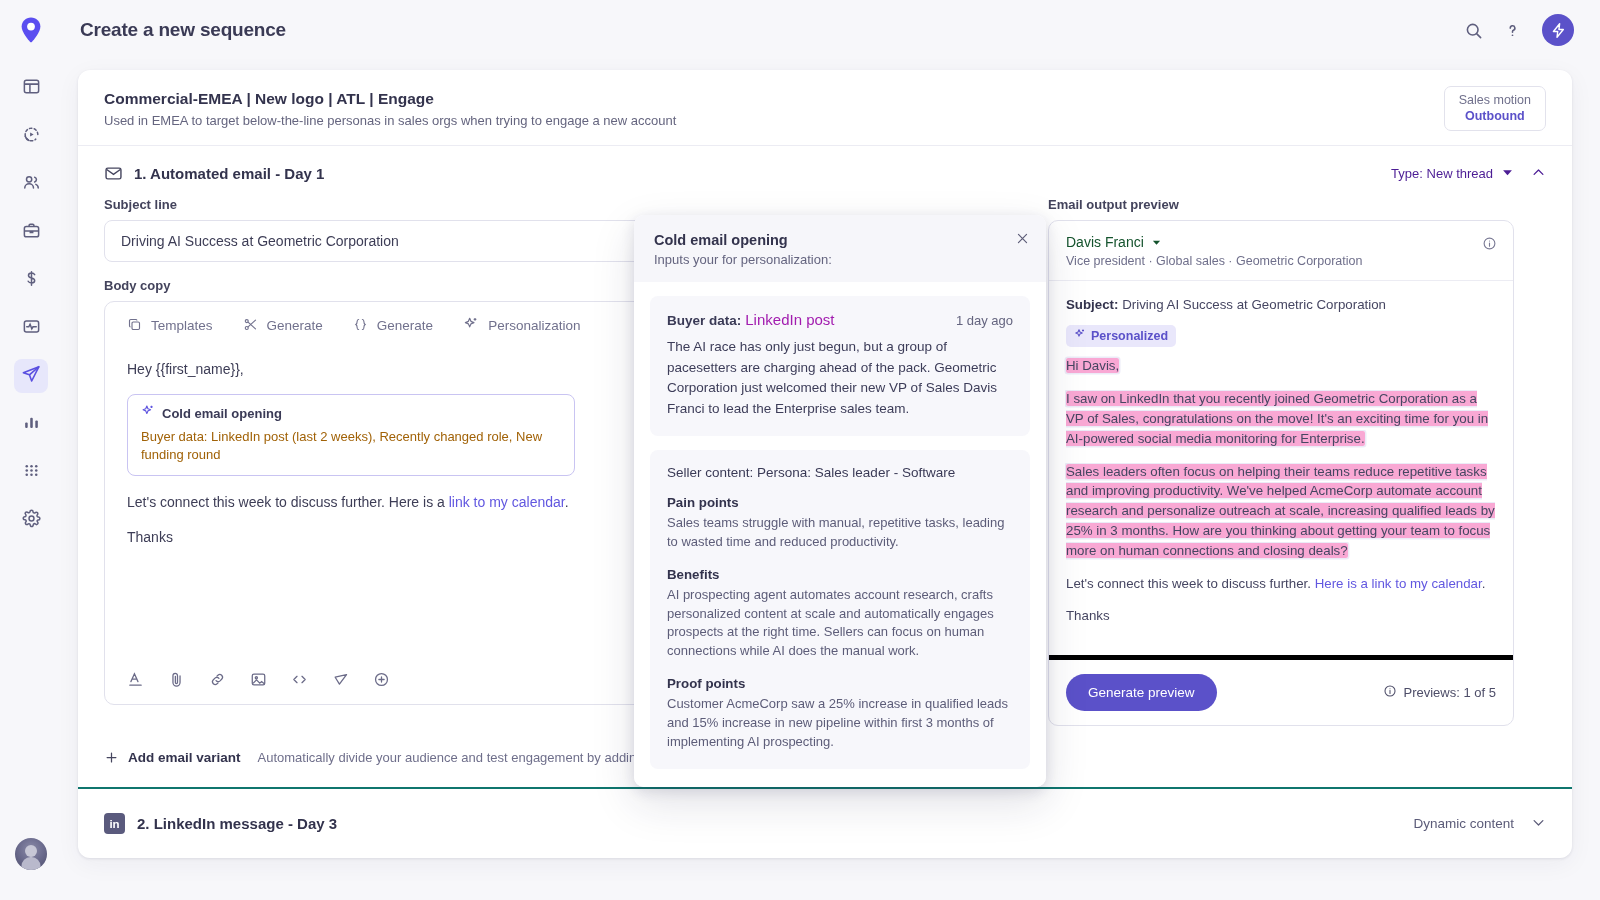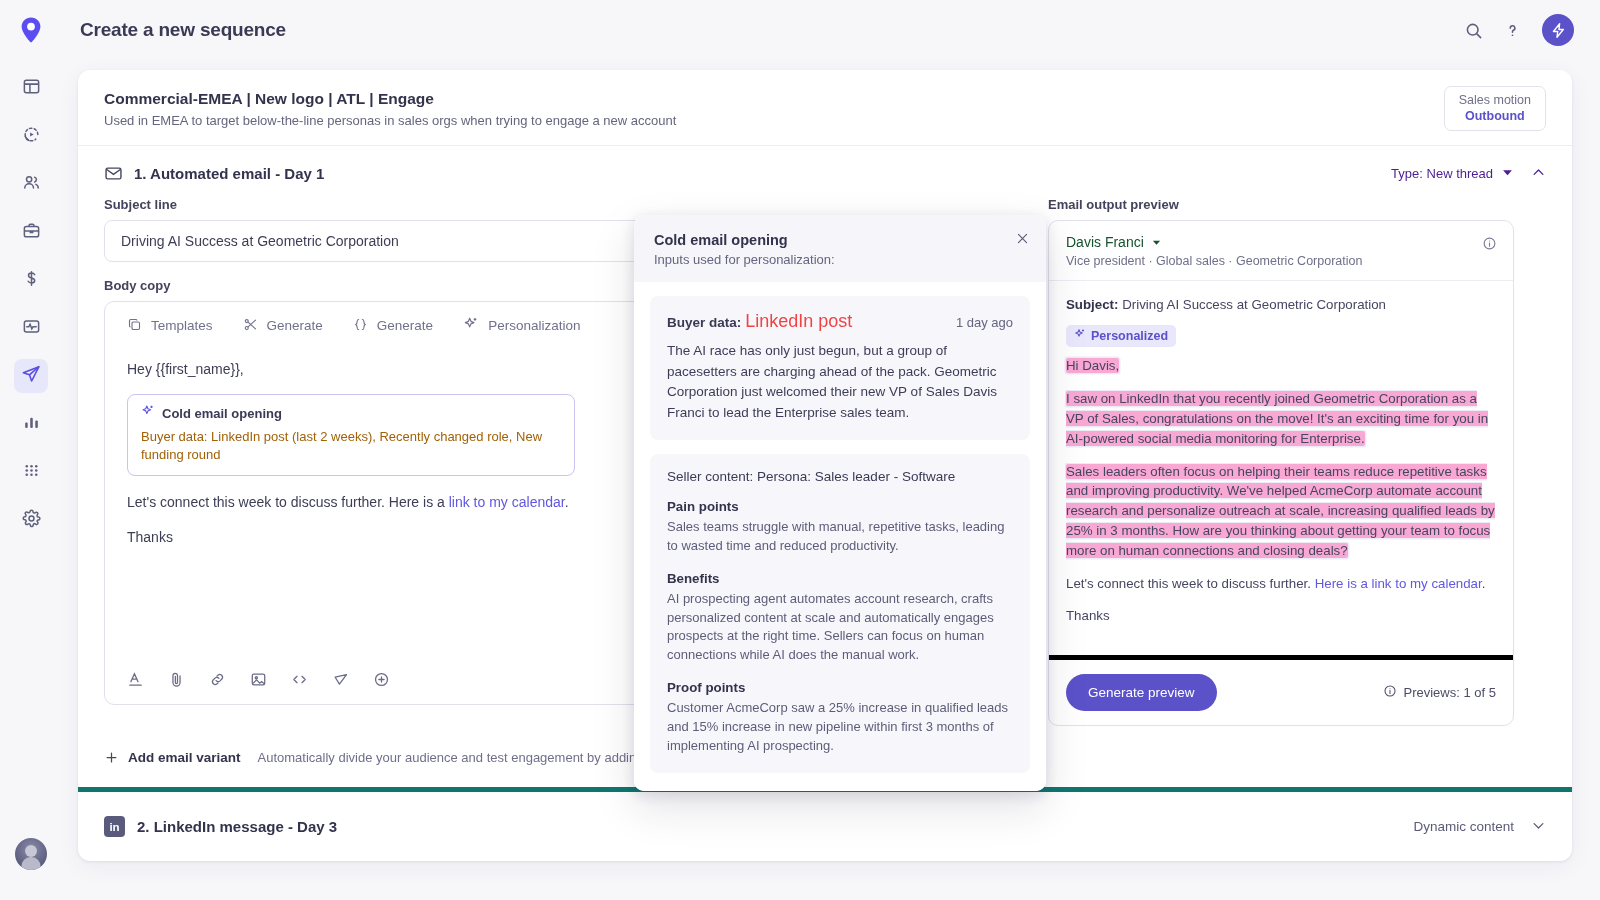--- a/index.html
+++ b/index.html
@@ -163,21 +163,21 @@
   .variant-row {
     display: flex; align-items: center; gap: 9px;
     padding: 14px 26px 22px 26px;
   }
   .variant-row .plus { color: #46465f; display: flex; }
   .variant-row .vlbl { font-size: 13.5px; font-weight: bold; color: #33334d; }
   .variant-row .vdesc { font-size: 13px; color: #6f6f8b; margin-left: 8px; }
 
   
   .step2 {
-    border-top: 5px solid #0f766e;
+    border-top: 2px solid #0f766e;
     display: flex; align-items: center; padding: 24px 26px;
   }
   .li-ico {
     width: 21px; height: 21px; border-radius: 4px; background: #5a5a7d;
     color: #fff; font-size: 11.5px; font-weight: bold;
     display: flex; align-items: center; justify-content: center;
     margin-right: 12px; font-family: "Liberation Sans", sans-serif;
   }
   .step2 .ttl { font-size: 15px; font-weight: bold; color: #33334d; }
   .step2 .right { margin-left: auto; display: flex; align-items: center; gap: 17px; font-size: 13.5px; color: #5b5b78; cursor: pointer; }
@@ -191,21 +191,21 @@
   }
   .pop-head { background: #f6f6fa; padding: 17px 20px 15px 20px; position: relative; }
   .pop-head .t { font-size: 14.5px; font-weight: bold; color: #33334d; }
   .pop-head .s { font-size: 13px; color: #64647f; margin-top: 4px; }
   .pop-close { position: absolute; right: 16px; top: 16px; cursor: pointer; color: #5d5d78; }
   .pop-body { padding: 14px 16px 18px 16px; background: #fff; }
   .pop-card { background: #f7f7fb; border-radius: 8px; padding: 15px 17px 17px 17px; }
   .pop-card + .pop-card { margin-top: 14px; }
   .pc-row { display: flex; align-items: baseline; }
   .pc-label { font-size: 13.5px; font-weight: bold; color: #3a3a56; }
-  .pc-link { font-size: 18px; color: #ef4444; margin-left: 4px; cursor: pointer; }
+  .pc-link { font-size: 15px; color: #a21caf; margin-left: 4px; cursor: pointer; }
   .pc-time { margin-left: auto; font-size: 13px; color: #64647f; }
   .pc-text { font-size: 13.5px; color: #3d3d59; line-height: 1.52; margin-top: 9px; }
   .pc-title { font-size: 13.5px; color: #3a3a56; }
   .pc-h { font-size: 13.3px; font-weight: bold; color: #33334d; margin-top: 15px; }
   .pc-p { font-size: 13px; color: #5d5d79; line-height: 1.45; margin-top: 4px; }
 </style>
 </head>
 <body>
 
 <div id="root">
@@ -565,21 +565,21 @@
               <path d="m5 9 7 7 7-7"></path>
             </svg>
         </span>
       </span>
     </div>
   </section>
 
   <div class="popover">
     <div class="pop-head">
       <div class="t">Cold email opening</div>
-      <div class="s">Inputs used for personalization:</div>
+      <div class="s">Inputs your for personalization:</div>
       <span class="pop-close">
         <svg width="15" height="15" viewBox="0 0 24 24" fill="none" stroke="currentColor" stroke-width="1.9" stroke-linecap="round">
             <path d="M5.5 5.5 18.5 18.5M18.5 5.5 5.5 18.5"></path>
           </svg>
       </span>
     </div>
     <div class="pop-body">
       <div class="pop-card">
         <div class="pc-row">
           <span class="pc-label">Buyer data:</span>

